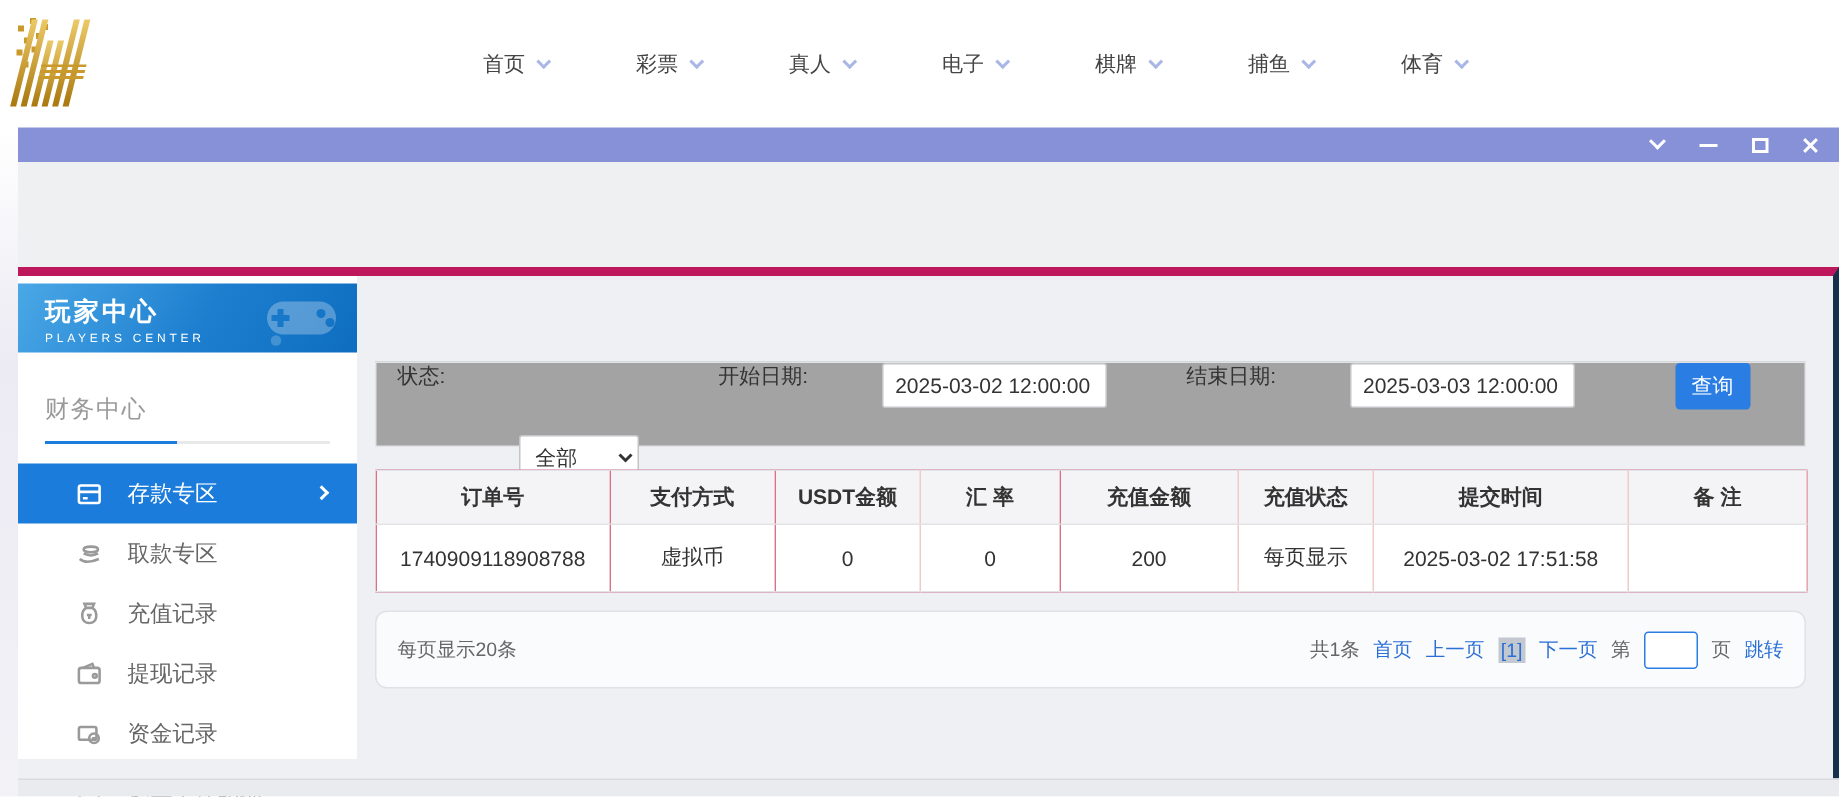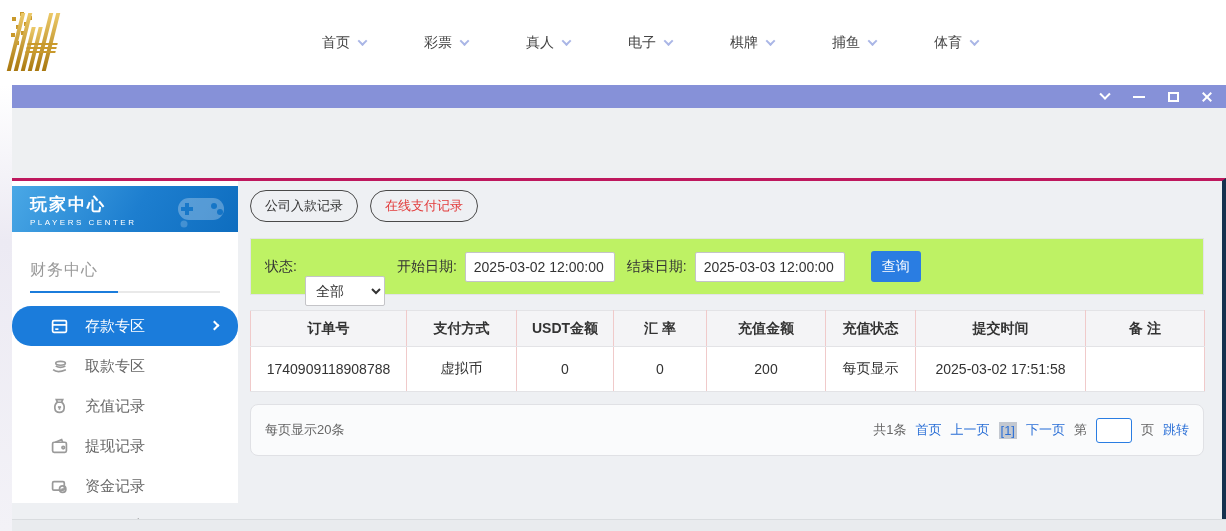--- a/index.html
+++ b/index.html
@@ -35,47 +35,47 @@
   .win-close-g { position:relative; width:12px; height:12px; }
   .win-close-g::before,.win-close-g::after { content:""; position:absolute; left:5px; top:0; width:2px; height:12px; background:#fff; }
   .win-close-g::before { transform:rotate(45deg); } .win-close-g::after { transform:rotate(-45deg); }
 
   
   .gray-zone { position:absolute; left:12px; top:108px; width:1214px; height:70px; background:#eef0f2; }
   .left-strip { position:absolute; left:0; top:85px; width:12px; height:446px; background:linear-gradient(180deg,#ffffff 0%,#eceaf3 35%,#f3f2f7 100%); }
   .footer-strip { position:absolute; left:12px; top:519px; width:1214px; height:12px; background:#e9ebee; border-top:1px solid #d9dcdf; }
 
   
-  .app { position:absolute; left:12px; top:178px; width:1214px; height:341px; background:#eef0f3; border-top:3px solid #be185d; border-right:4px solid #16314e; }
+  .app { position:absolute; left:12px; top:178px; width:1214px; height:341px; background:#eef0f3; border-top:6px solid #be185d; border-right:4px solid #16314e; }
 
   
   .sidebar { position:absolute; left:0; top:0; width:226px; height:322px; background:#fff; padding-top:5px; }
   .sb-header { height:46px; background:linear-gradient(120deg,#4aa8e6 0%,#1d7ecf 55%,#0e6dbf 100%); color:#fff; padding:7px 0 0 18px; position:relative; overflow:hidden; }
   .sb-title { font-size:17px; font-weight:bold; letter-spacing:2px; }
   .sb-sub { font-size:8px; letter-spacing:2.5px; margin-top:2px; }
   .sb-gamepad { position:absolute; right:6px; top:2px; opacity:.28; }
   .sb-section { margin:28px 18px 0; }
   .sb-section-title { font-size:16px; color:#9a9a9a; letter-spacing:1px; }
   .sb-divider { margin-top:10px; height:2px; background:#e9e9e9; position:relative; }
   .sb-divider::before { content:""; position:absolute; left:0; top:0; width:88px; height:2px; background:#1b7cdb; }
   .sb-menu { margin-top:13px; }
   .sb-item { height:40px; display:flex; align-items:center; padding-left:38px; color:#666; font-size:15px; cursor:pointer; position:relative; }
   .sb-item .sb-icon { width:18px; height:18px; margin-right:17px; display:flex; align-items:center; justify-content:center; }
-  .sb-item.active { background:#1b7cdb; color:#fff;border-radius:19px; }
+  .sb-item.active { background:#1b7cdb; color:#fff; }
   .sb-arrow { position:absolute; right:20px; top:16px; width:7px; height:7px; border-right:2px solid #fff; border-bottom:2px solid #fff; transform:rotate(-45deg); }
   .sb-icon svg { stroke:#9a9a9a; fill:none; stroke-width:1.6; }
   .sb-item.active .sb-icon svg { stroke:#fff; }
 
   
   .content { position:absolute; left:226px; top:0; width:984px; height:338px; }
   .tabs { position:absolute; left:12px; top:9px; display:flex; gap:12px; }
   .tab { padding:6px 14px; border:1px solid #4a4a4a; border-radius:17px; font-size:13px; color:#333; background:transparent; cursor:pointer; font-family:inherit; }
   .tab.active { color:#e23b3b; }
 
-  .filter-panel { position:absolute; left:12px; top:57px; width:954px; height:57px; background:#bef264; border:1px solid #e2e3e7; display:flex; align-items:center; padding-left:14px; font-size:14px; color:#333; }
+  .filter-panel { position:absolute; left:12px; top:57px; width:954px; height:57px; background:#a3a3a3; border:1px solid #e2e3e7; display:flex; align-items:flex-start; padding-left:14px; font-size:14px; color:#333;gap:41px; }
   .filter-panel label { margin-right:8px; }
   .status-select { width:80px; height:30px; border:1px solid #c4c4c8; border-radius:2px; font-size:14px; color:#333; padding-left:6px; margin-right:12px; background:#fff; font-family:inherit;margin-top:48px; }
   .date-input { width:150px; height:30px; border:1px solid #c4c4c8; border-radius:2px; font-size:14px; color:#333; padding-left:8px; margin-right:12px; font-family:inherit; }
   .query-btn { margin-left:14px; width:50px; height:31px; background:#2a7de2; color:#fff; border:none; border-radius:3px; font-size:14px; cursor:pointer; font-family:inherit; }
 
   .table-panel { position:absolute; left:12px; top:129px; width:954px; }
   table { width:100%; border-collapse:collapse; table-layout:fixed; background:#be185d; }
   th { height:36px; background:#f4f4f6; font-size:14px; font-weight:bold; color:#333; }
   td { height:45px; font-size:14px; color:#333; text-align:center; background:#fff; }
   th,td { border-left:1px solid #f0caca; border-right:1px solid #f0caca; border-top:1px solid #e3e3e6; border-bottom:1px solid #e3e3e6; text-align:center; overflow:hidden; white-space:nowrap; }
@@ -245,24 +245,20 @@
               <line x1="4.5" y1="8" x2="11.5" y2="8"></line>
               <line x1="4.5" y1="10.5" x2="11.5" y2="10.5"></line>
             </svg>
         </span>
         <span>彩票下注明细</span>
       </div>
     </div>
   </div>
 
   <div class="content">
-    <div class="tabs">
-      <button class="tab">公司入款记录</button>
-      <button class="tab active">在线支付记录</button>
-    </div>
 
     <div class="filter-panel">
       <label>状态:</label>
       <select class="status-select">
         <option>全部</option>
       </select>
       <label>开始日期:</label>
       <input class="date-input" type="text" value="2025-03-02 12:00:00" style="">
       <label>结束日期:</label>
       <input class="date-input" type="text" value="2025-03-03 12:00:00" style="">

